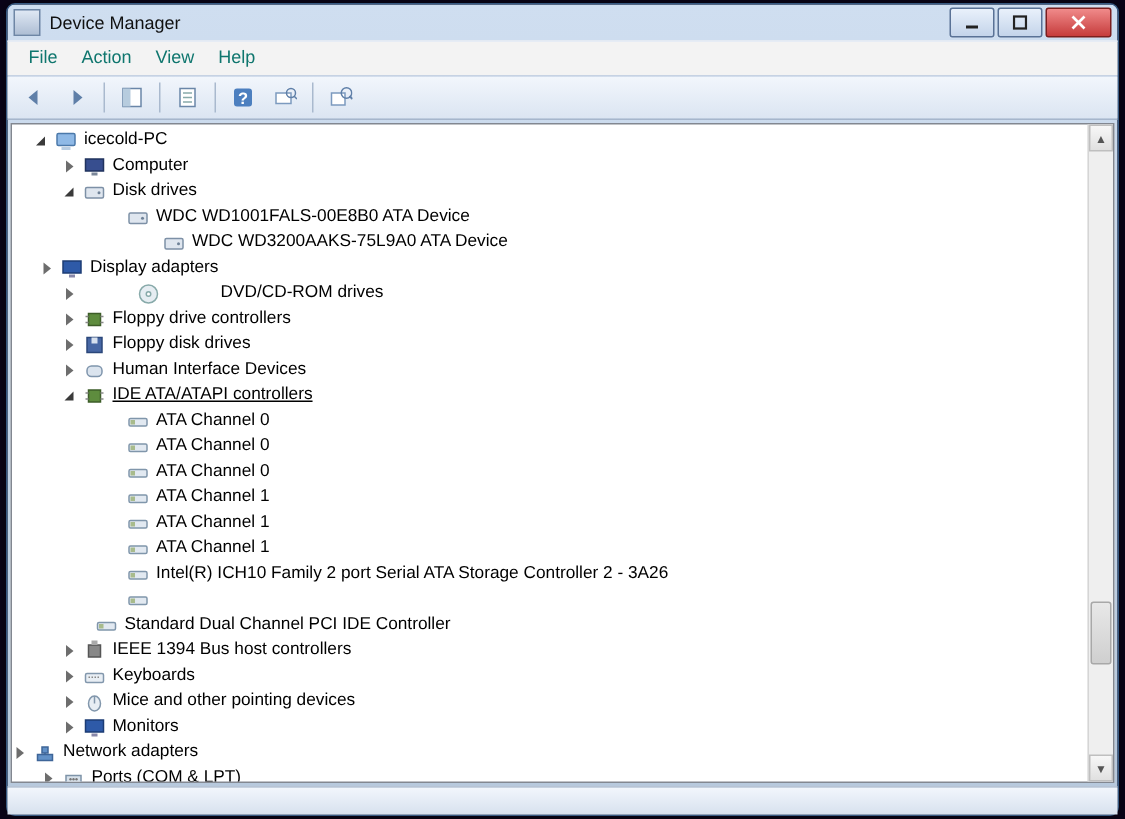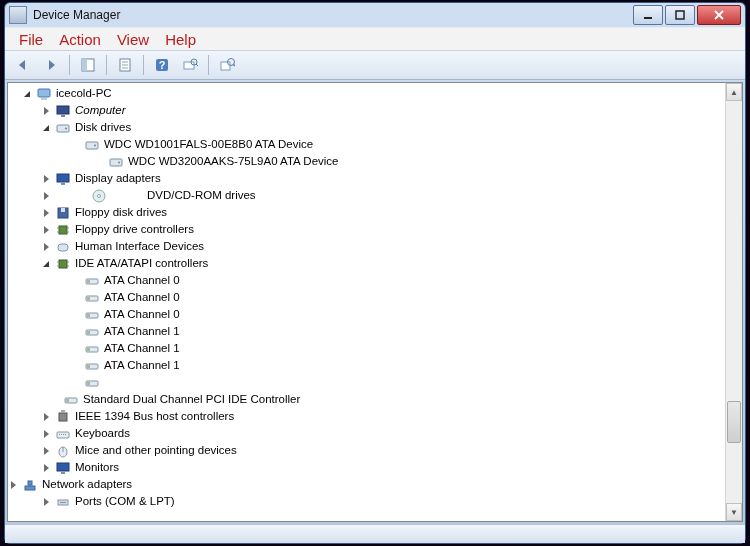--- a/index.html
+++ b/index.html
@@ -60,22 +60,22 @@
   .menubar {
     height: 22px;
     background: #f3f3f3;
     border-top: 1px solid #e6ecf5;
     display: flex;
     align-items: stretch;
     padding-left: 6px;
   }
   .menubar .menuitem {
     padding: 3px 8px;
-    color: #b91c1c;
-    font-size: 15px;
+    color: #0f766e;
+    font-size: 12px;
   }
   .toolbar {
     height: 28px;
     background: linear-gradient(#f2f6fc, #dbe5f2);
     border-top: 1px solid #c6d2e3;
     border-bottom: 1px solid #a6b6cc;
     display: flex; align-items: center;
     padding-left: 6px;
     gap: 4px;
   }
@@ -269,21 +269,21 @@
           <div class="node" style="padding-left: 14px;">
             <span class="expander open"></span>
             <span class="ticon">
               <svg width="16" height="16">
                 <rect x="2" y="3" width="12" height="8" rx="1" fill="#8fb9e6" stroke="#4b79aa"></rect>
                 <rect x="5" y="12" width="6" height="2" fill="#b9cde2"></rect>
               </svg>
             </span>
             <span class="nodetext">icecold-PC</span>
           </div>
-          <div class="node" style="padding-left: 33px; font-style: italic;">
+          <div class="node" style="padding-left: 33px;">
             <span class="expander closed"></span>
             <span class="ticon">
               <svg width="16" height="16">
                 <rect x="2" y="3" width="12" height="8" fill="#374e8f" stroke="#20335e"></rect>
                 <rect x="6" y="12" width="4" height="2" fill="#7b8799"></rect>
               </svg>
             </span>
             <span class="nodetext">Computer</span>
           </div>
           <div class="node" style="padding-left: 33px;">
@@ -309,73 +309,73 @@
           <div class="node" style="padding-left: 86px;">
             <span class="expander "></span>
             <span class="ticon">
               <svg width="16" height="16">
                 <rect x="2" y="5" width="12" height="7" rx="1" fill="#dfe6ef" stroke="#7d90a6"></rect>
                 <circle cx="11" cy="8.5" r="1" fill="#6f8298"></circle>
               </svg>
             </span>
             <span class="nodetext">WDC WD3200AAKS-75L9A0 ATA Device</span>
           </div>
-          <div class="node" style="padding-left: 33px;">
+          <div class="node" style="padding-left: 18px;">
             <span class="expander closed"></span>
             <span class="ticon">
               <svg width="16" height="16">
                 <rect x="2" y="3" width="12" height="8" fill="#2e5aa8" stroke="#1c3c74"></rect>
                 <rect x="6" y="12" width="4" height="2" fill="#88a"></rect>
               </svg>
             </span>
             <span class="nodetext">Display adapters</span>
           </div>
           <div class="node" style="padding-left: 33px; gap: 36px;">
             <span class="expander closed"></span>
             <span class="ticon">
               <svg width="16" height="16">
                 <circle cx="8" cy="8" r="6" fill="#e6edf2" stroke="#8aa"></circle>
                 <circle cx="8" cy="8" r="1.5" fill="#fff" stroke="#8aa"></circle>
               </svg>
             </span>
             <span class="nodetext">DVD/CD-ROM drives</span>
-          </div>
-          <div class="node" style="padding-left: 33px;">
-            <span class="expander closed"></span>
-            <span class="ticon">
-              <svg width="16" height="16">
-                <rect x="3" y="3" width="10" height="10" fill="#4767a4" stroke="#2b477a"></rect>
-                <rect x="6" y="3" width="4" height="4" fill="#d6e0ee"></rect>
-              </svg>
-            </span>
-            <span class="nodetext">Floppy disk drives</span>
           </div>
           <div class="node" style="padding-left: 33px;">
             <span class="expander closed"></span>
             <span class="ticon">
               <svg width="16" height="16">
                 <rect x="4" y="4" width="8" height="8" fill="#5e8c3e" stroke="#3d5d28"></rect>
                 <line x1="2" y1="6" x2="4" y2="6" stroke="#888"></line>
                 <line x1="2" y1="10" x2="4" y2="10" stroke="#888"></line>
                 <line x1="12" y1="6" x2="14" y2="6" stroke="#888"></line>
                 <line x1="12" y1="10" x2="14" y2="10" stroke="#888"></line>
               </svg>
             </span>
             <span class="nodetext">Floppy drive controllers</span>
           </div>
           <div class="node" style="padding-left: 33px;">
             <span class="expander closed"></span>
             <span class="ticon">
               <svg width="16" height="16">
+                <rect x="3" y="3" width="10" height="10" fill="#4767a4" stroke="#2b477a"></rect>
+                <rect x="6" y="3" width="4" height="4" fill="#d6e0ee"></rect>
+              </svg>
+            </span>
+            <span class="nodetext">Floppy disk drives</span>
+          </div>
+          <div class="node" style="padding-left: 33px;">
+            <span class="expander closed"></span>
+            <span class="ticon">
+              <svg width="16" height="16">
                 <rect x="3" y="5" width="10" height="7" rx="3" fill="#dbe4ee" stroke="#7f95ac"></rect>
               </svg>
             </span>
             <span class="nodetext">Human Interface Devices</span>
           </div>
-          <div class="node" style="padding-left: 33px;">
+          <div class="node" style="padding-left: 33px; text-decoration: underline;">
             <span class="expander open"></span>
             <span class="ticon">
               <svg width="16" height="16">
                 <rect x="4" y="4" width="8" height="8" fill="#5e8c3e" stroke="#3d5d28"></rect>
                 <line x1="2" y1="6" x2="4" y2="6" stroke="#888"></line>
                 <line x1="2" y1="10" x2="4" y2="10" stroke="#888"></line>
                 <line x1="12" y1="6" x2="14" y2="6" stroke="#888"></line>
                 <line x1="12" y1="10" x2="14" y2="10" stroke="#888"></line>
               </svg>
             </span>
@@ -442,20 +442,30 @@
             <span class="nodetext">ATA Channel 1</span>
           </div>
           <div class="node" style="padding-left: 62px;">
             <span class="expander "></span>
             <span class="ticon">
               <svg width="16" height="16">
                 <rect x="2" y="6" width="12" height="5" rx="1" fill="#e2e9f1" stroke="#8096ab"></rect>
                 <rect x="3" y="7" width="3" height="3" fill="#a8bb8c"></rect>
               </svg>
             </span>
+            <span class="nodetext">Intel(R) ICH10 Family 2 port Serial ATA Storage Controller 2 - 3A26</span>
+          </div>
+          <div class="node" style="padding-left: 62px;">
+            <span class="expander "></span>
+            <span class="ticon">
+              <svg width="16" height="16">
+                <rect x="2" y="6" width="12" height="5" rx="1" fill="#e2e9f1" stroke="#8096ab"></rect>
+                <rect x="3" y="7" width="3" height="3" fill="#a8bb8c"></rect>
+              </svg>
+            </span>
           </div>
           <div class="node" style="padding-left: 41px;">
             <span class="expander "></span>
             <span class="ticon">
               <svg width="16" height="16">
                 <rect x="2" y="6" width="12" height="5" rx="1" fill="#e2e9f1" stroke="#8096ab"></rect>
                 <rect x="3" y="7" width="3" height="3" fill="#a8bb8c"></rect>
               </svg>
             </span>
             <span class="nodetext">Standard Dual Channel PCI IDE Controller</span>
@@ -507,21 +517,21 @@
             <span class="expander closed"></span>
             <span class="ticon">
               <svg width="16" height="16">
                 <rect x="3" y="9" width="10" height="4" fill="#6291c7" stroke="#3e6598"></rect>
                 <rect x="6" y="4" width="4" height="4" fill="#6291c7" stroke="#3e6598"></rect>
                 <line x1="8" y1="8" x2="8" y2="9" stroke="#3e6598"></line>
               </svg>
             </span>
             <span class="nodetext">Network adapters</span>
           </div>
-          <div class="node" style="padding-left: 33px;">
+          <div class="node" style="padding-left: 19px;">
             <span class="expander closed"></span>
             <span class="ticon">
               <svg width="16" height="16">
                 <rect x="3" y="6" width="10" height="5" fill="#d8e2eb" stroke="#7e93a8"></rect>
                 <circle cx="6" cy="8.5" r="0.8" fill="#777"></circle>
                 <circle cx="8" cy="8.5" r="0.8" fill="#777"></circle>
                 <circle cx="10" cy="8.5" r="0.8" fill="#777"></circle>
               </svg>
             </span>
             <span class="nodetext">Ports (COM &amp; LPT)</span>

